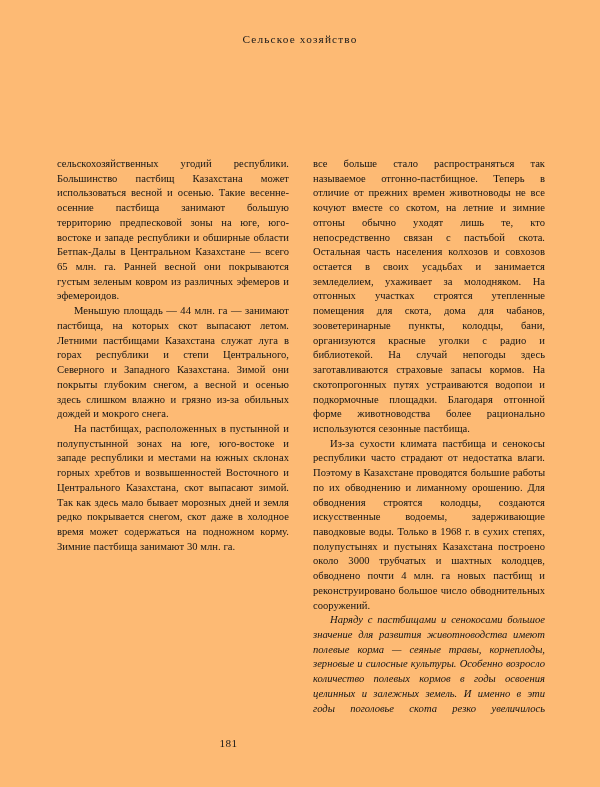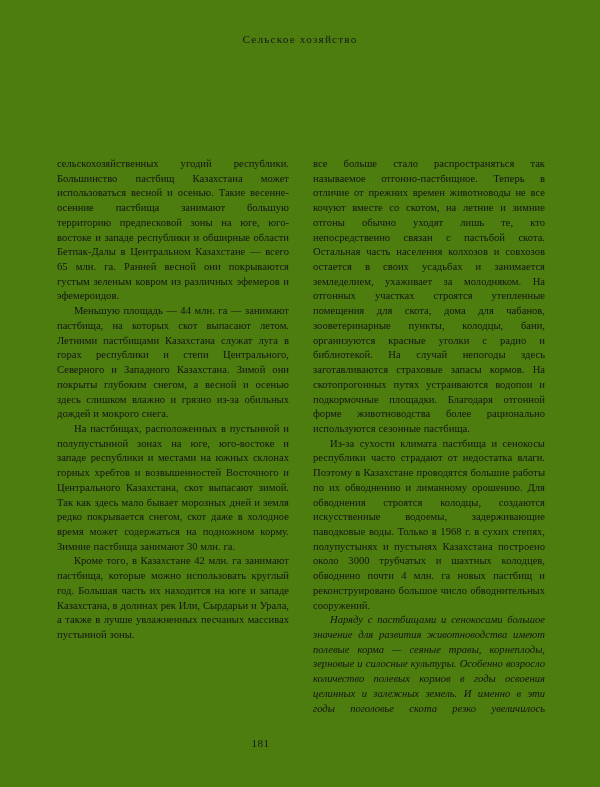--- a/index.html
+++ b/index.html
@@ -4,21 +4,21 @@
 <style>
   html, body {
     margin: 0;
     padding: 0;
     background: #ffffff;
   }
   .page {
     position: relative;
     width: 600px;
     height: 787px;
-    background: #4d7c0f;
+    background: #fdba74;
     overflow: hidden;
     font-family: "Liberation Serif", "DejaVu Serif", serif;
     color: #161616;
     box-sizing: border-box;
   }
   
   .running-header {
     position: absolute;
     top: 33px;
     left: 0;
@@ -70,37 +70,35 @@
   }
   .page-number {
     position: absolute;
     top: 737px;
     left: 0;
     width: 457px;
     text-align: center;
     font-size: 11.2px;
     letter-spacing: 0.4px;
     color: #1a1a1a;
-    margin-left: 32px;
   }
 </style>
 </head>
 <body>
 
 <div class="page">
 
   <div class="running-header">Сельское хозяйство</div>
 
   <div class="columns">
 
     <div class="column">
       <p>сельскохозяйственных угодий республики. Большинство пастбищ Казахстана может использоваться весной и осенью. Такие весенне-осенние пастбища занимают большую территорию предпесковой зоны на юге, юго-востоке и западе республики и обширные области Бетпак-Далы в Центральном Казахстане — всего 65 млн. га. Ранней весной они покрываются густым зеленым ковром из различных эфемеров и эфемероидов.</p>
       <p class="indent">Меньшую площадь — 44 млн. га — занимают пастбища, на которых скот выпасают летом. Летними пастбищами Казахстана служат луга в горах республики и степи Центрального, Северного и Западного Казахстана. Зимой они покрыты глубоким снегом, а весной и осенью здесь слишком влажно и грязно из-за обильных дождей и мокрого снега.</p>
       <p class="indent">На пастбищах, расположенных в пустынной и полупустынной зонах на юге, юго-востоке и западе республики и местами на южных склонах горных хребтов и возвышенностей Восточного и Центрального Казахстана, скот выпасают зимой. Так как здесь мало бывает морозных дней и земля редко покрывается снегом, скот даже в холодное время может содержаться на подножном корму. Зимние пастбища занимают 30 млн. га.</p>
-      <p class="indent">Кроме того, в Казахстане 42 млн. га занимают пастбища, которые можно использовать круглый год. Большая часть их находится на юге и западе Казахстана, в долинах рек Или, Сырдарьи и Урала, а также в лучше увлажненных песчаных массивах пустынной зоны.</p>
     </div>
 
     <div class="column">
       <p>все больше стало распространяться так называемое отгонно-пастбищное. Теперь в отличие от прежних времен животноводы не все кочуют вместе со скотом, на летние и зимние отгоны обычно уходят лишь те, кто непосредственно связан с пастьбой скота. Остальная часть населения колхозов и совхозов остается в своих усадьбах и занимается земледелием, ухаживает за молодняком. На отгонных участках строятся утепленные помещения для скота, дома для чабанов, зооветеринарные пункты, колодцы, бани, организуются красные уголки с радио и библиотекой. На случай непогоды здесь заготавливаются страховые запасы кормов. На скотопрогонных путях устраиваются водопои и подкормочные площадки. Благодаря отгонной форме животноводства более рационально используются сезонные пастбища.</p>
       <p class="indent">Из-за сухости климата пастбища и сенокосы республики часто страдают от недостатка влаги. Поэтому в Казахстане проводятся большие работы по их обводнению и лиманному орошению. Для обводнения строятся колодцы, создаются искусственные водоемы, задерживающие паводковые воды. Только в 1968 г. в сухих степях, полупустынях и пустынях Казахстана построено около 3000 трубчатых и шахтных колодцев, обводнено почти 4 млн. га новых пастбищ и реконструировано большое число обводнительных сооружений.</p>
       <p class="indent cont">Наряду с пастбищами и сенокосами большое значение для развития животноводства имеют полевые корма — сеяные травы, корнеплоды, зерновые и силосные культуры. Особенно возросло количество полевых кормов в годы освоения целинных и залежных земель. И именно в эти годы поголовье скота резко увеличилось</p>
     </div>
 
   </div>
 

